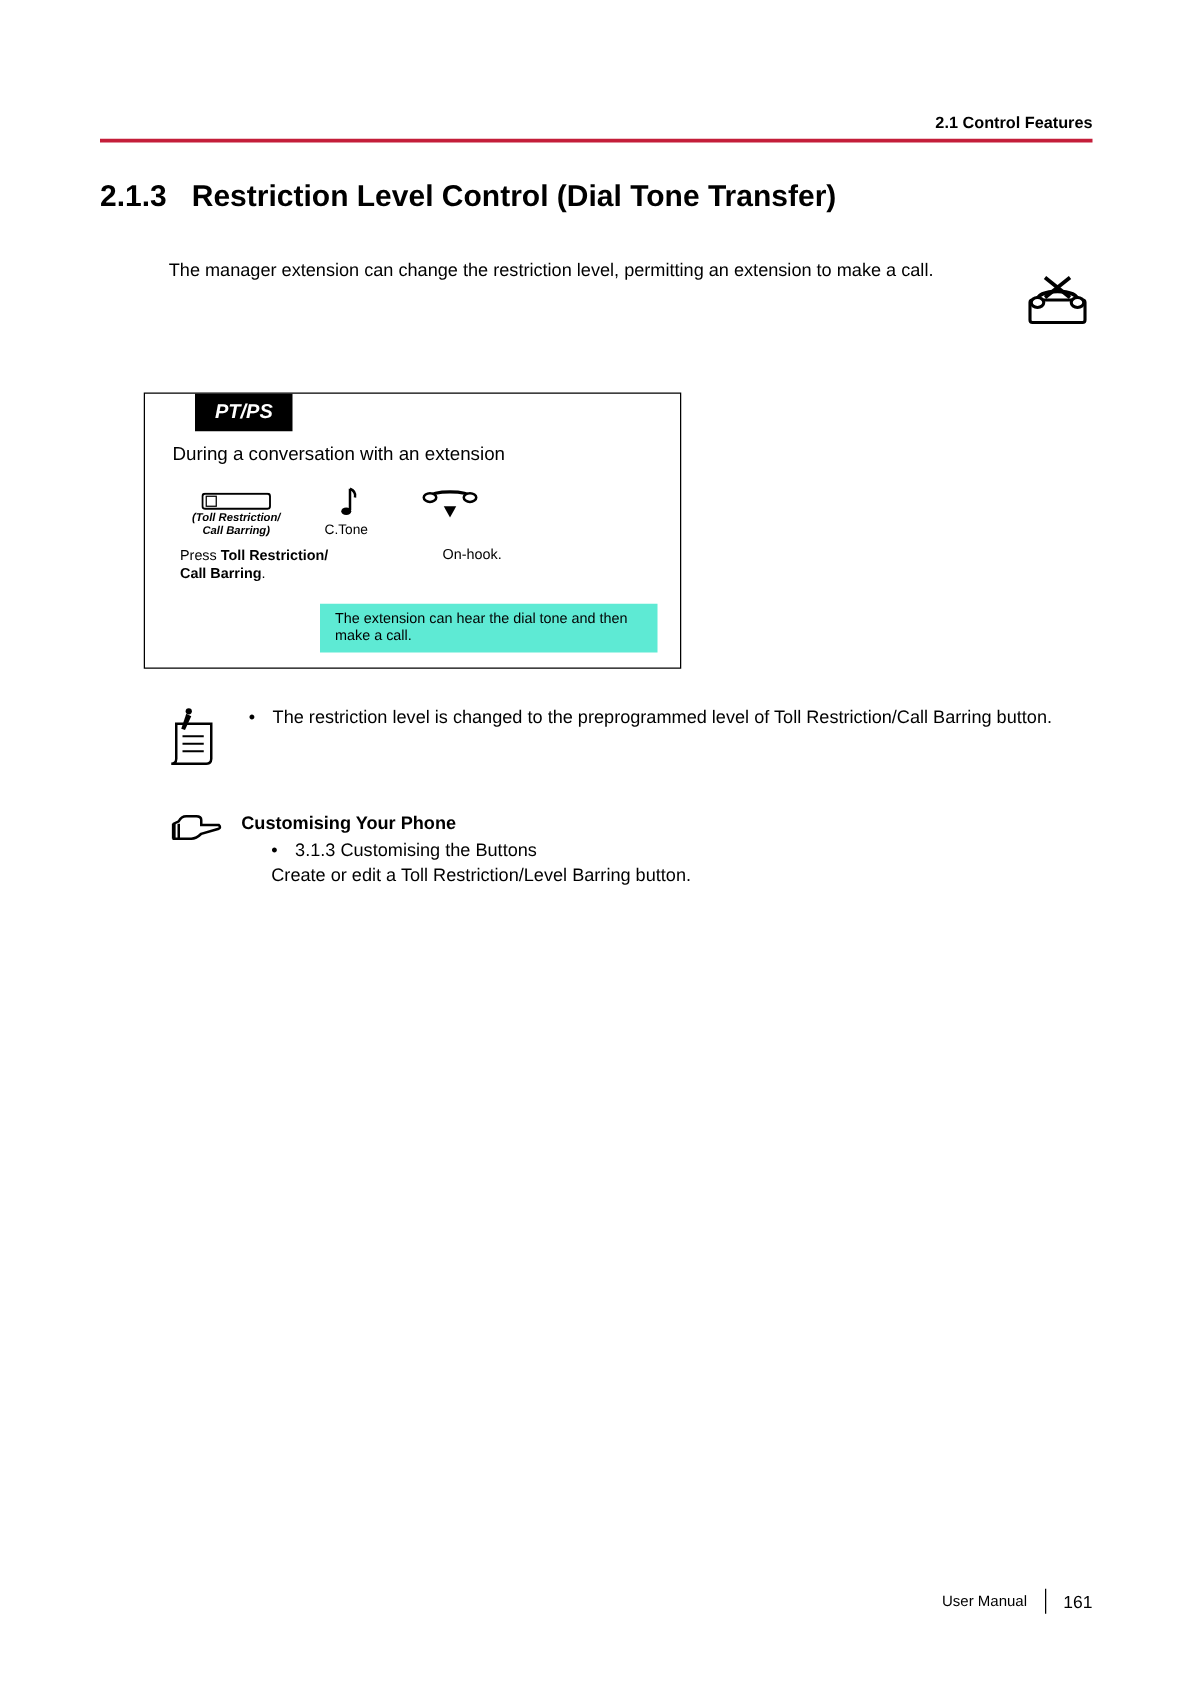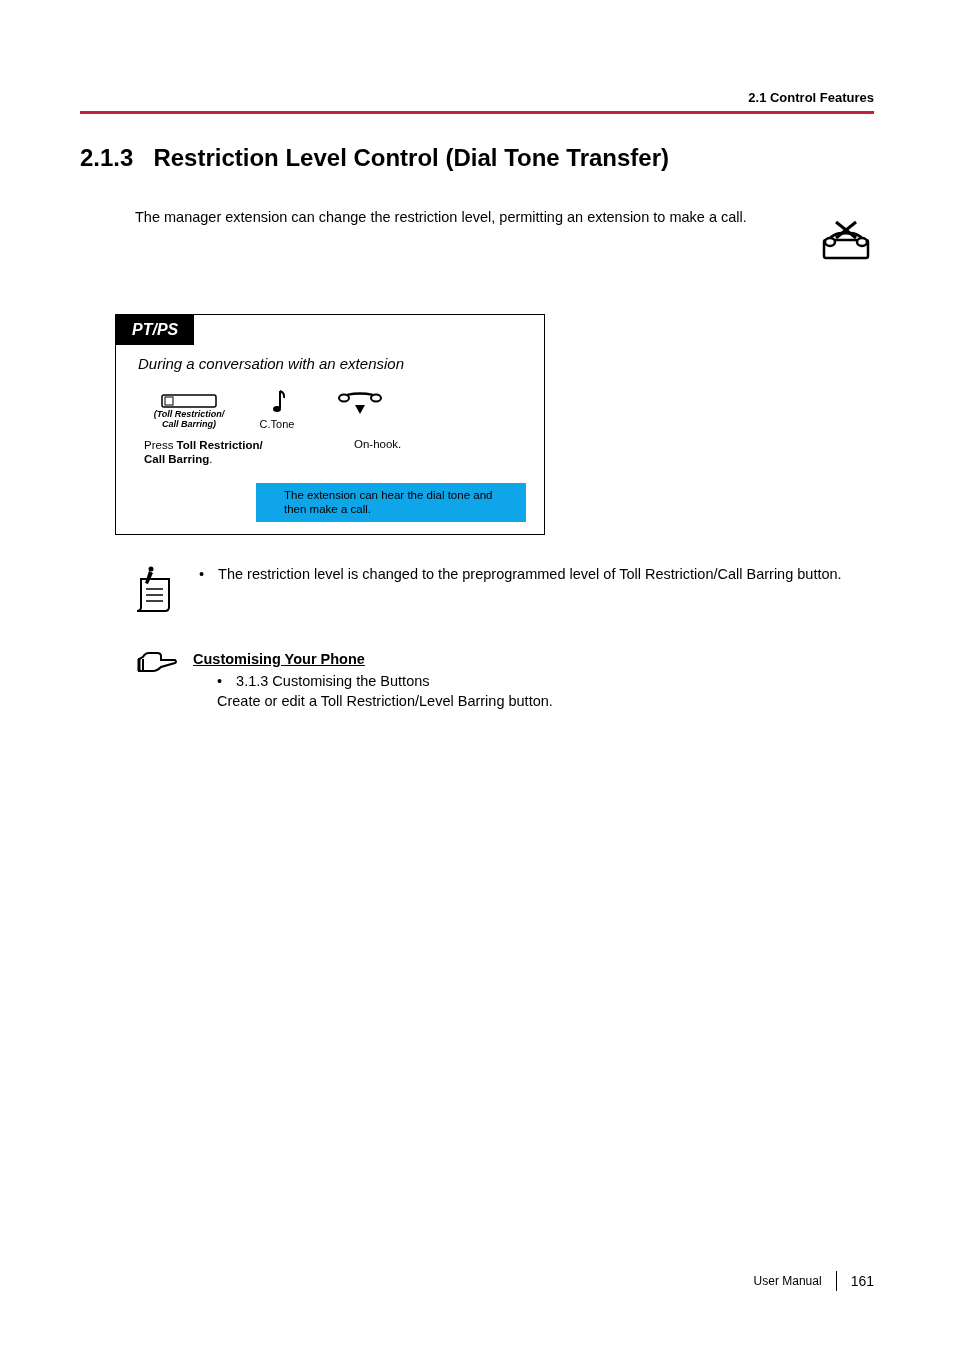--- a/index.html
+++ b/index.html
@@ -53,32 +53,32 @@
       flex-shrink: 0;
     }
     .procedure-box {
       border: 1px solid #000;
       width: 430px;
       margin-left: 35px;
       margin-bottom: 30px;
     }
     .procedure-header {
       display: flex;
+      margin-left: 40px;
     }
     .procedure-badge {
       background: #000;
       color: #fff;
       font-weight: bold;
       font-style: italic;
       font-size: 16px;
       padding: 6px 16px;
       display: inline-block;
     }
     .procedure-subtitle {
-      font-style: italic;
       font-size: 15px;
       padding: 10px 18px 12px 22px;
     }
     .procedure-steps {
       display: flex;
       align-items: flex-start;
       padding: 4px 18px 8px 28px;
       gap: 18px;
     }
     .step {
@@ -114,23 +114,23 @@
     }
     .caption-left {
       width: 130px;
       line-height: 1.25;
     }
     .caption-right {
       width: 150px;
       margin-left: 70px;
     }
     .gray-note {
-      background: #0ea5e9;
+      background: #5eead4;
       font-size: 11.5px;
-      padding: 5px 28px;
+      padding: 5px 12px;
       margin: 4px 18px 12px 140px;
       line-height: 1.25;
     }
     .note-row {
       display: flex;
       align-items: flex-start;
       gap: 24px;
       margin-left: 55px;
       margin-bottom: 36px;
     }
@@ -159,21 +159,20 @@
       height: 28px;
       flex-shrink: 0;
     }
     .custom-content {
       font-size: 14.5px;
       line-height: 1.4;
     }
     .custom-heading {
       font-weight: bold;
       margin-bottom: 2px;
-      text-decoration: underline;
     }
     .custom-sub {
       margin-left: 24px;
     }
     .custom-bullet {
       display: flex;
       gap: 14px;
     }
     .footer {
       position: absolute;

